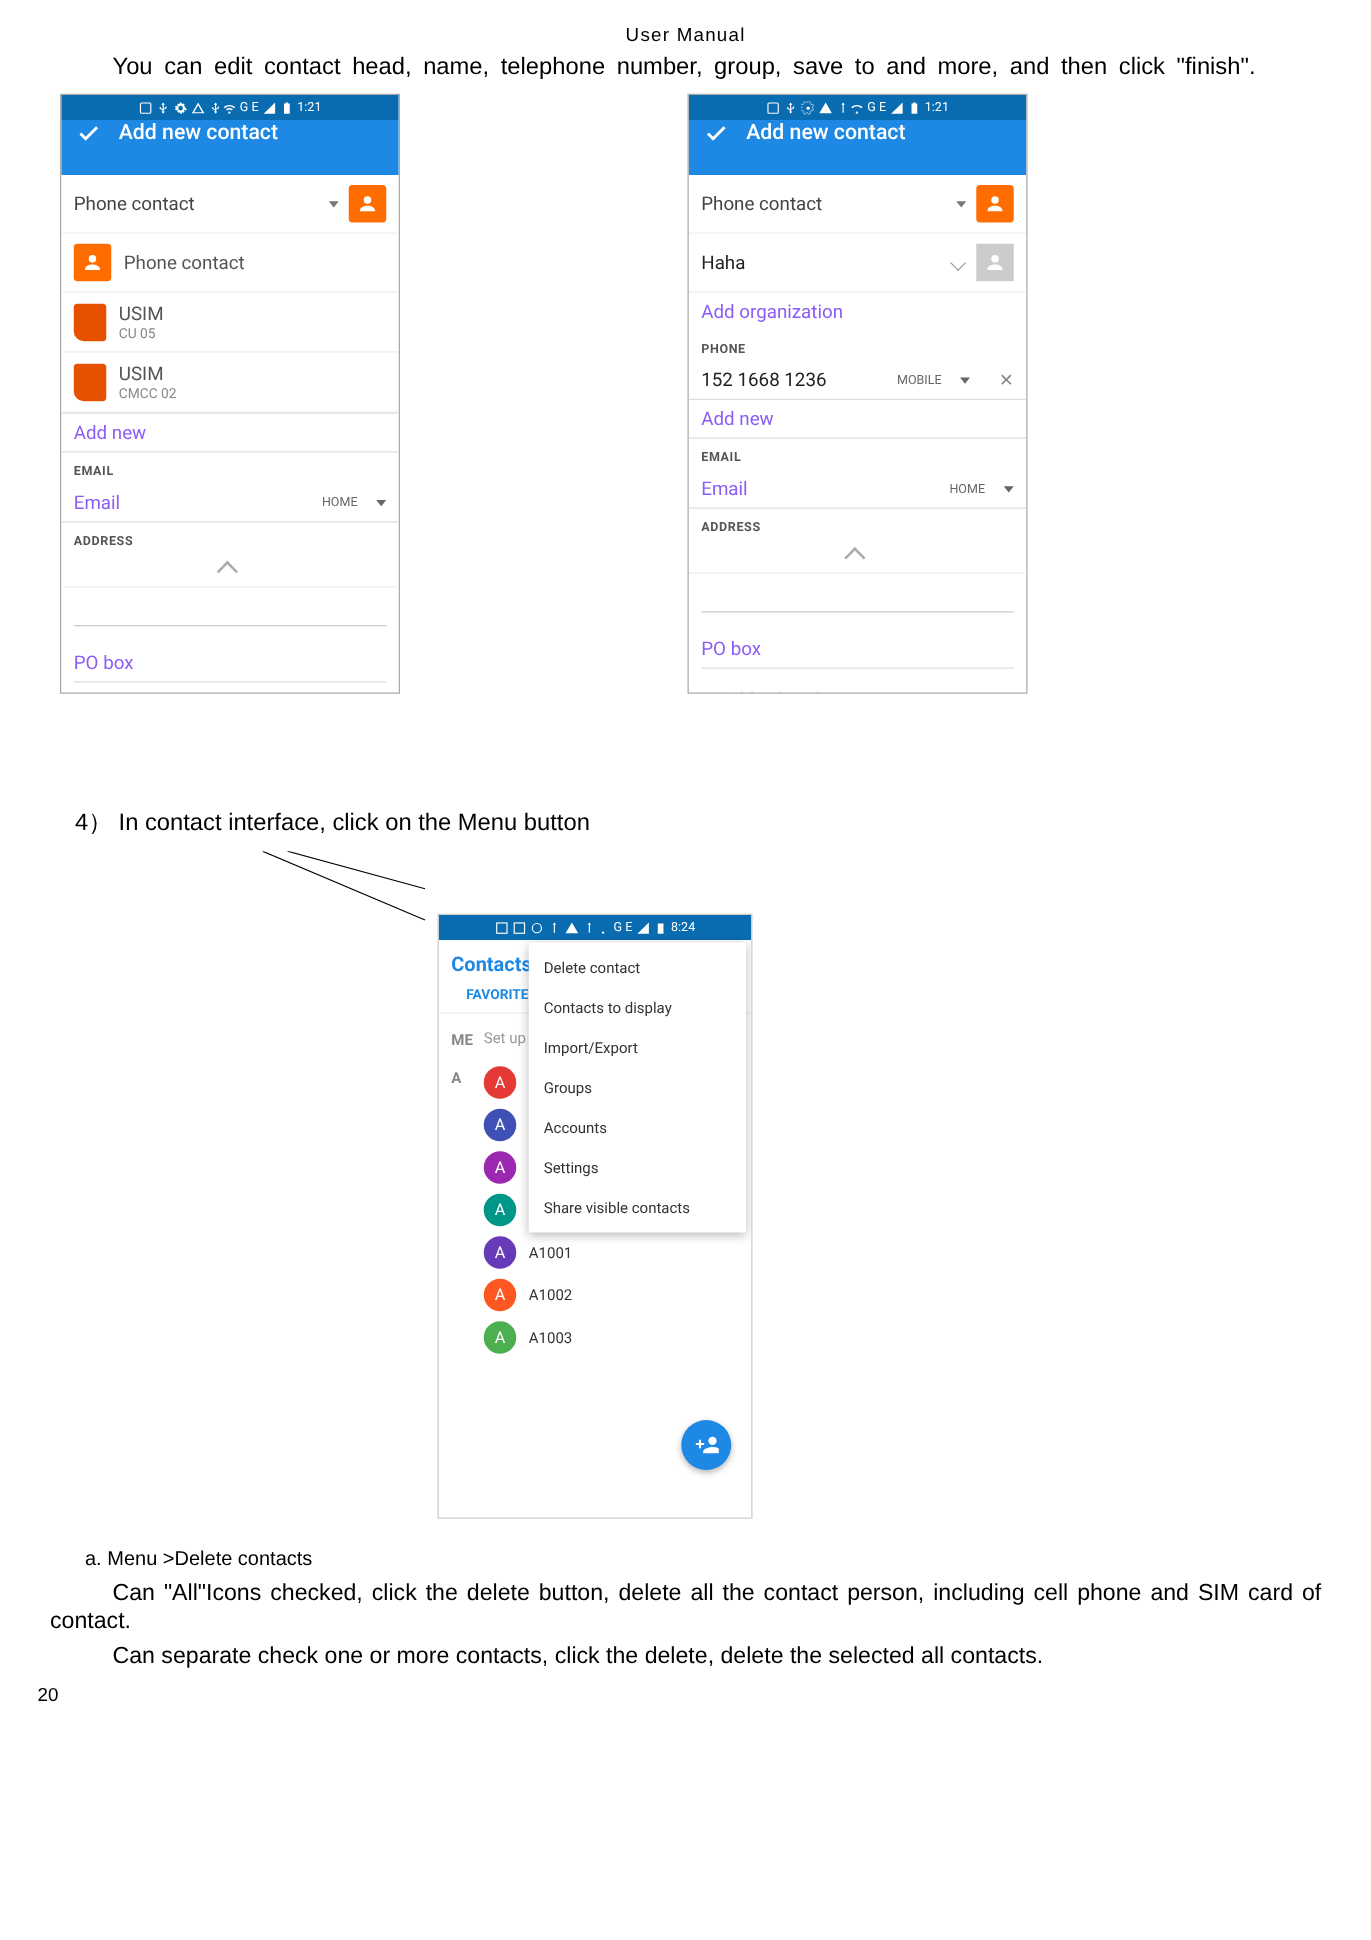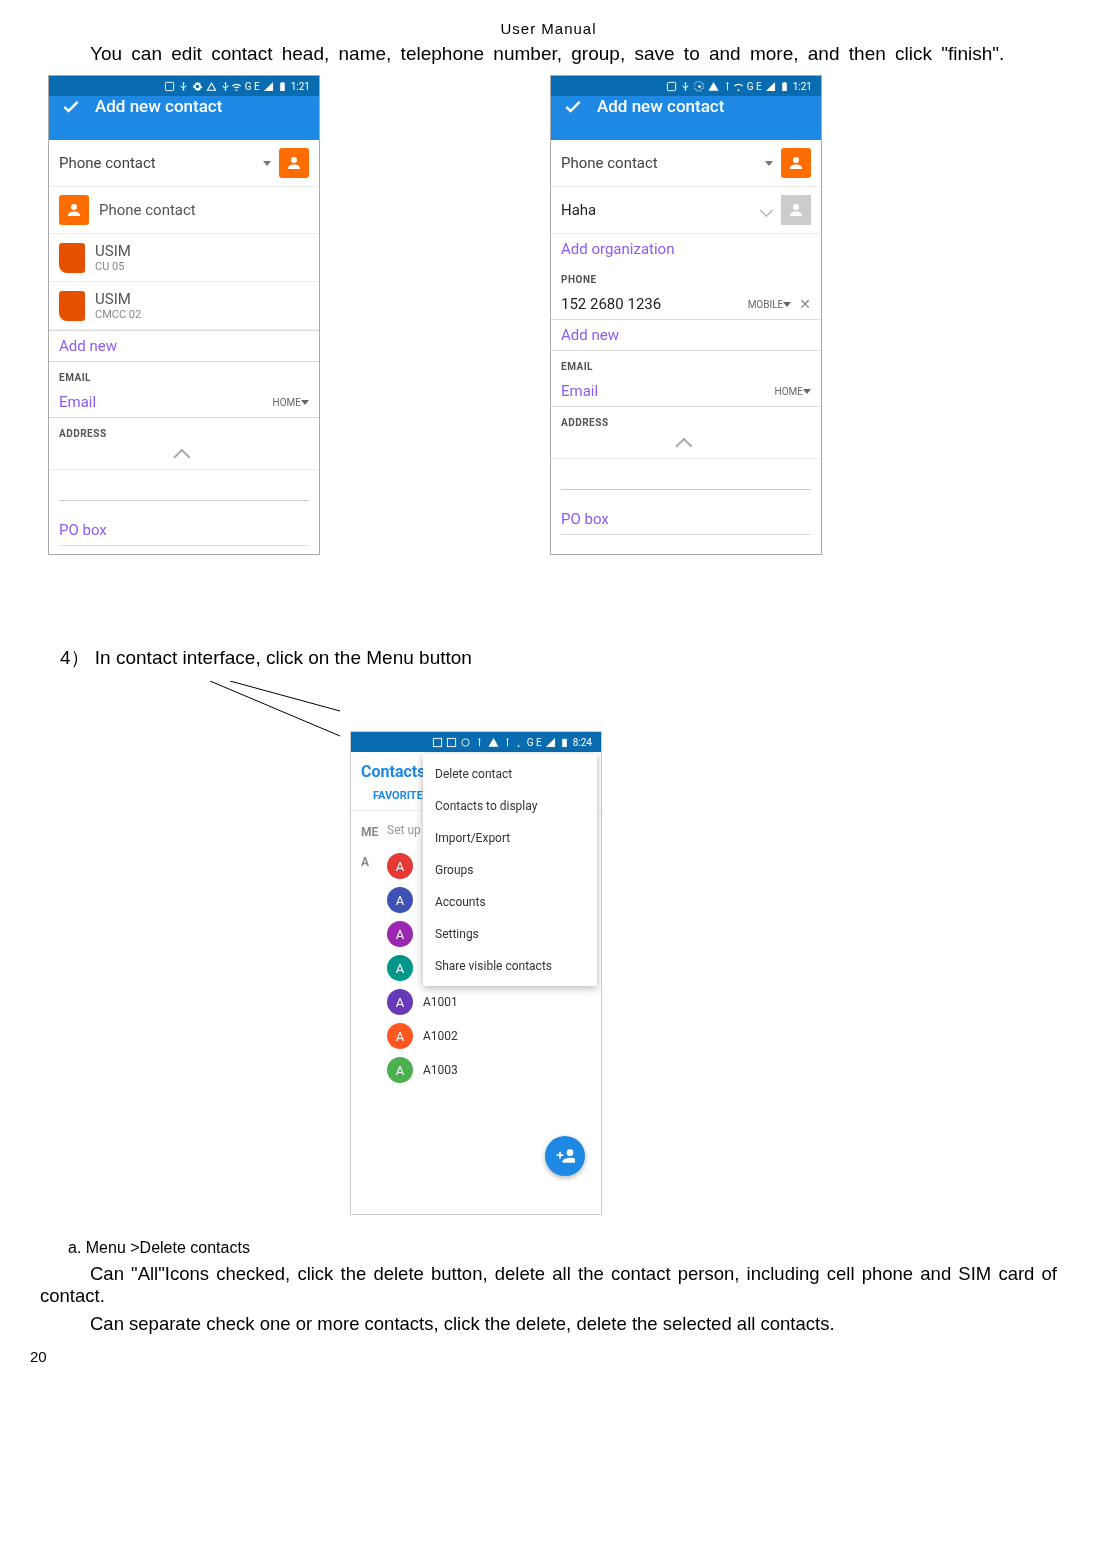--- a/index.html
+++ b/index.html
@@ -1,39 +1,39 @@
 <!DOCTYPE html>
 <html><head>
 <meta charset="utf-8">
 <style>
 body { margin:0; font-family:Arial,Helvetica,sans-serif; font-size:15px; color:#000; background:#fff; }
 .page { width:1097px; padding:20px 40px 40px 40px; box-sizing:border-box; position:relative; }
 .header { text-align:center; font-size:15px; letter-spacing:1px; margin-bottom:6px; }
 .intro { font-size:19px; text-align:justify; margin:0 0 10px 50px; word-spacing:4px; }
 .shots-row { display:flex; gap:230px; margin-left:8px; }
 .phone { width:270px; height:478px; border:1px solid #aaa; background:#fff; overflow:hidden; font-family:Roboto,Arial,sans-serif; }
-.statusbar { height:20px; background:#0a6cb0; color:#fff; display:flex; align-items:center; justify-content:flex-end; padding:0 9px; font-size:10px; }
+.statusbar { height:20px; background:#0a6cb0; color:#fff; display:flex; align-items:center; justify-content:center; padding:0 20px; font-size:10px; }
 .statusbar .icons { display:flex; gap:3px; align-items:center; }
 .statusbar svg { width:11px; height:11px; fill:#fff; }
 .appbar { height:44px; background:#1e88e5; color:#fff; display:flex; padding:0 12px; font-size:17px; font-weight:500; }
 .appbar svg { width:20px; height:20px; fill:#fff; margin-right:14px; }
 .row { display:flex; align-items:center; padding:8px 10px; border-bottom:1px solid #eee; }
 .spinner-row { justify-content:space-between; }
 .spinner-left { color:#444; font-size:15px; }
 .drop-tri { width:0; height:0; border-left:4px solid transparent; border-right:4px solid transparent; border-top:5px solid #777; }
 .avatar-sq { width:30px; height:30px; background:#ff6d00; border-radius:3px; display:flex; align-items:center; justify-content:center; margin-left:8px; }
 .avatar-sq svg { width:18px; height:18px; fill:#fff; }
 .sim-icon { width:26px; height:30px; background:#e65100; border-radius:3px 3px 3px 8px; margin-right:10px; flex-shrink:0; }
 .opt-title { font-size:15px; color:#555; }
 .opt-sub { font-size:11px; color:#888; }
 .section-label { font-size:10px; font-weight:bold; color:#555; padding:10px 10px 4px 10px; letter-spacing:0.5px; }
 .field { padding:6px 10px; border-bottom:1px solid #ddd; display:flex; align-items:center; justify-content:space-between; }
 .field-text { color:#8b5cf6; font-size:15px; }
 .field-text.filled { color:#222; }
-.field-right { font-size:10px; color:#666; display:flex; align-items:center; gap:0; }
+.field-right { font-size:10px; color:#666; display:flex; align-items:center; gap:15px; }
 .close-x { font-size:14px; color:#888; margin-left:8px; }
 .collapse-row { text-align:center; padding:4px 0; border-bottom:1px solid #eee; }
 .chev { display:inline-block; width:10px; height:10px; border-left:2px solid #aaa; border-top:2px solid #aaa; transform:rotate(45deg) translateY(3px); }
 .chev-down-sm { display:inline-block; width:8px; height:8px; border-right:1.5px solid #999; border-bottom:1.5px solid #999; transform:rotate(45deg); margin:0 10px; }
 .avatar-grey { width:30px; height:30px; background:#ccc; display:flex; align-items:center; justify-content:center; }
 .avatar-grey svg { width:18px; height:18px; fill:#fff; }
 .line-input { border-bottom:1px solid #ccc; margin:12px 10px 0 10px; height:18px; }
 .step4 { font-size:19px; margin:90px 0 10px 20px; }
 .callout-line { position:relative; height:60px; margin-left:170px; }
 .callout-line svg { position:absolute; top:0; left:0; }
@@ -219,21 +219,21 @@
                 <path d="M12 12a4 4 0 100-8 4 4 0 000 8zm0 2c-4 0-8 2-8 5v1h16v-1c0-3-4-5-8-5z"></path>
               </svg>
             </span>
         </div>
       </div>
       <div class="field" style="border:none">
           <span class="field-text">Add organization</span>
         </div>
       <div class="section-label">PHONE</div>
       <div class="field">
-        <span class="field-text filled">152 2680 1236</span>
+        <span class="field-text filled">152 1668 1236</span>
         <span class="field-right">
             <span>MOBILE</span>
             <span class="drop-tri" style="border-top-color:#666"></span>
             <span class="close-x">✕</span>
           </span>
       </div>
       <div class="field">
           <span class="field-text">Add new</span>
         </div>
       <div class="section-label">EMAIL</div>

